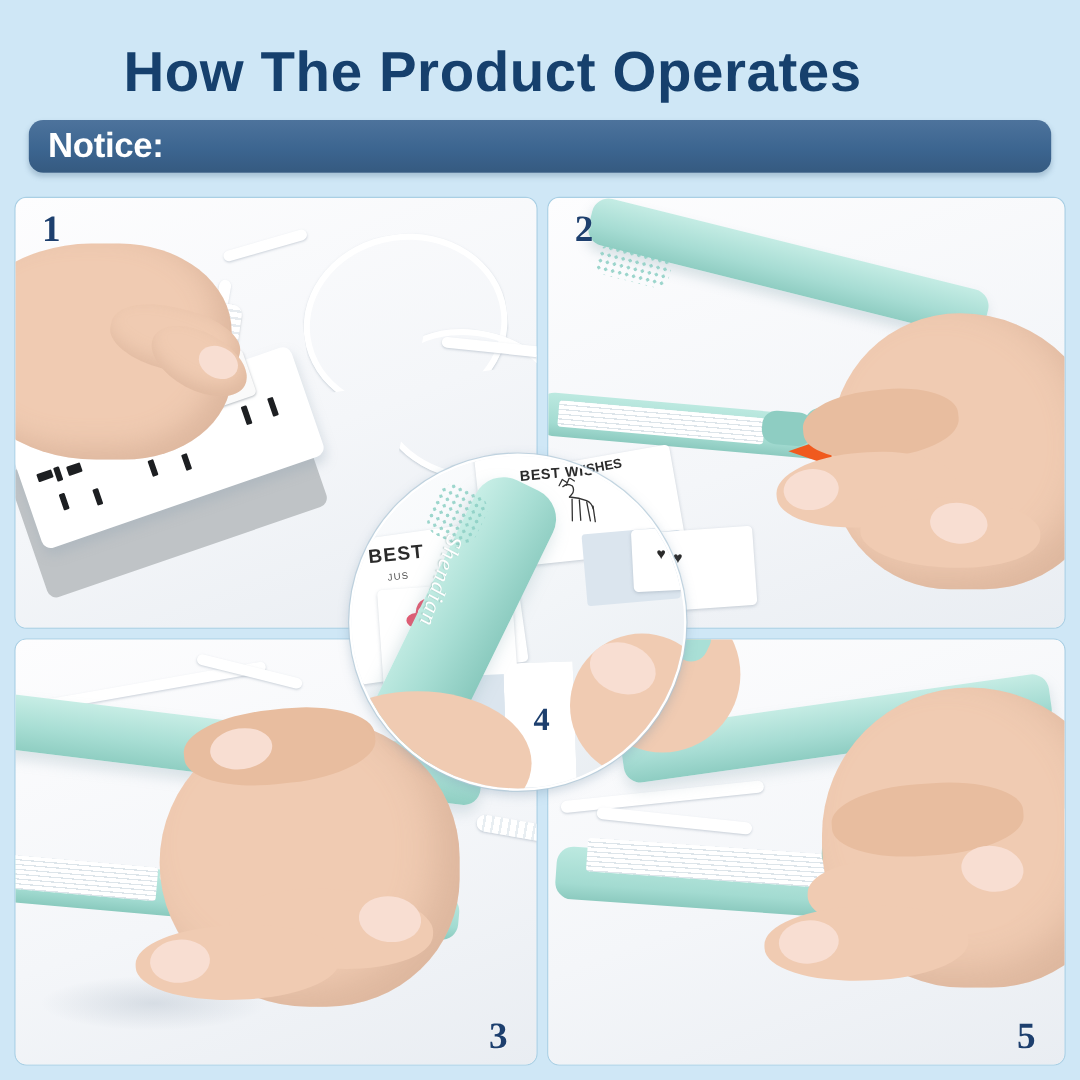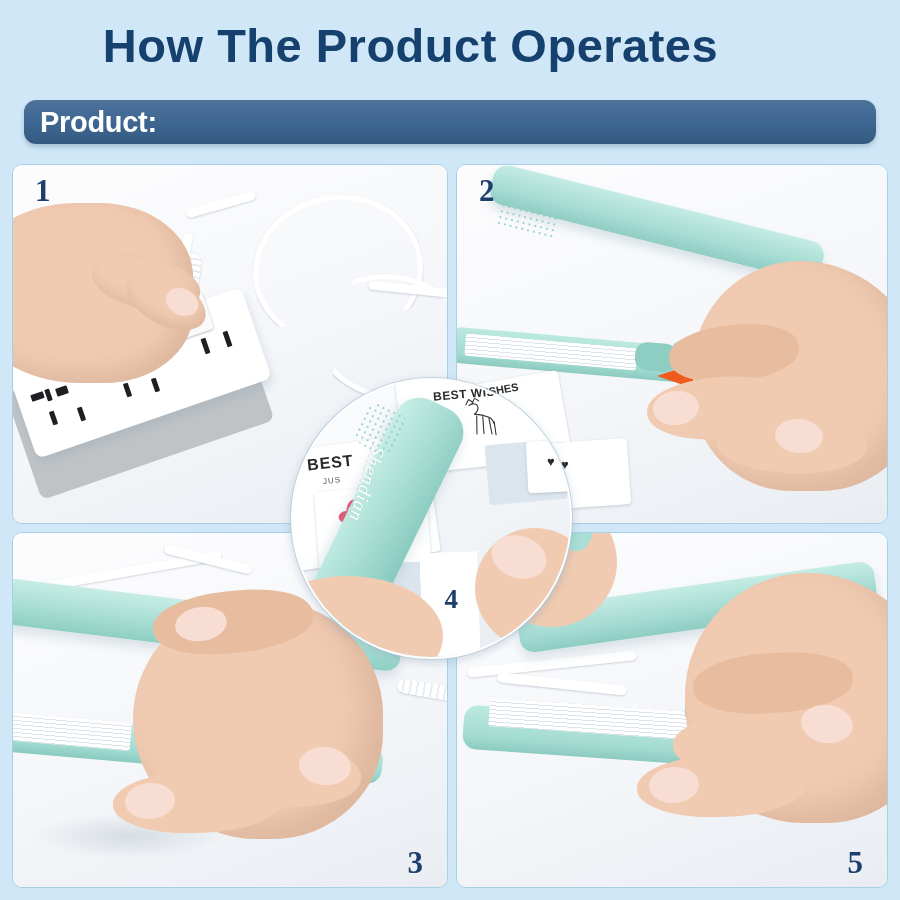--- a/index.html
+++ b/index.html
@@ -5,21 +5,21 @@
   html,body{margin:0;padding:0;}
   body{
     width:900px;height:900px;overflow:hidden;
     background:#cfe7f6;
     font-family:"Liberation Sans", sans-serif;
   }
   .page{position:relative;width:900px;height:900px;}
 
   
   .title{
-    position:absolute;left:0;top:18px;width:821px;
+    position:absolute;left:0;top:32px;width:821px;
     text-align:center;
     font-size:47px;font-weight:bold;
     color:#16406d;letter-spacing:.5px;
     white-space:nowrap;
   }
   .notice-wrap{
     position:absolute;left:24px;top:100px;width:852px;height:46px;
   }
   .notice{
     position:absolute;left:0;top:0;width:852px;height:44px;
@@ -125,21 +125,21 @@
 </style>
 </head>
 <body>
 
 <div class="page">
 
   <div class="title">How The Product Operates</div>
 
   <div class="notice-wrap">
     <div class="notice">
-      <span class="notice-strong">Product:</span>
+      <span class="notice-strong">Notice:</span>
     </div>
   </div>
 
   <div class="grid">
 
     <div class="panel" id="p1">
       <div class="scene">
         <div class="bg-white"></div>
 
         <div class="cord" style="left:240px;top:30px;width:160px;height:140px;border-color:#ffffff;

